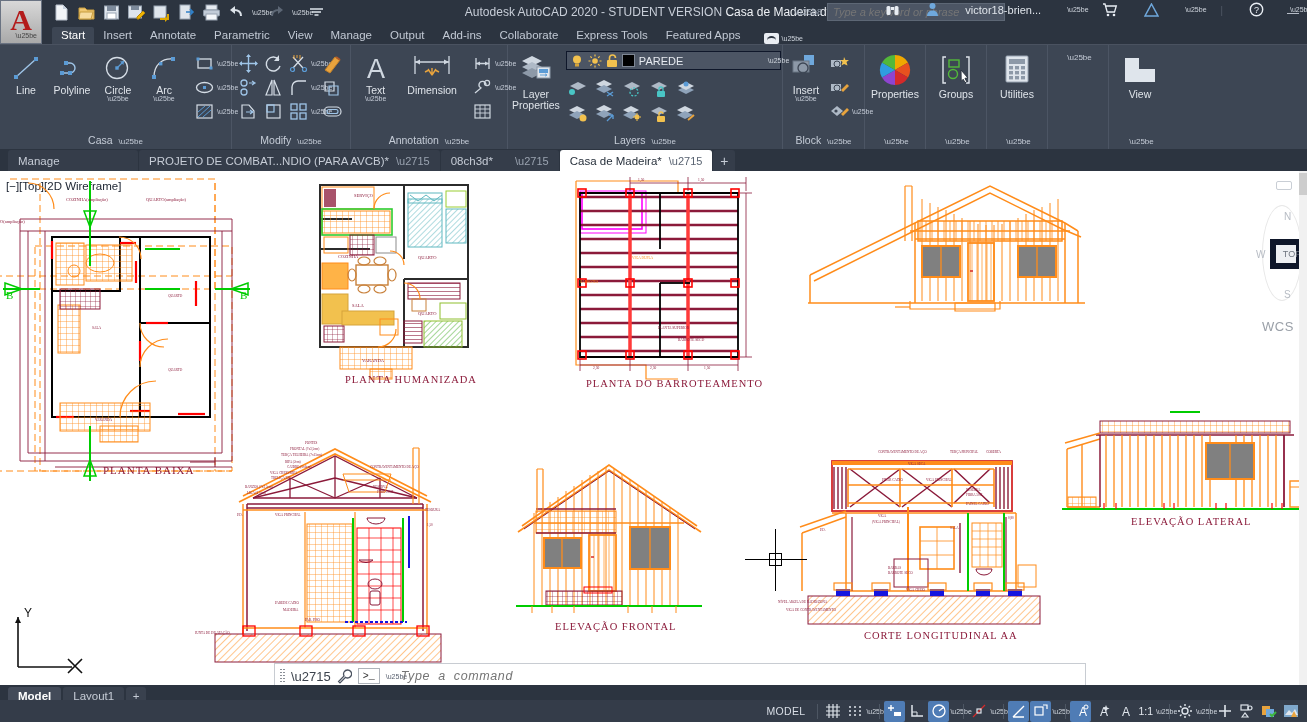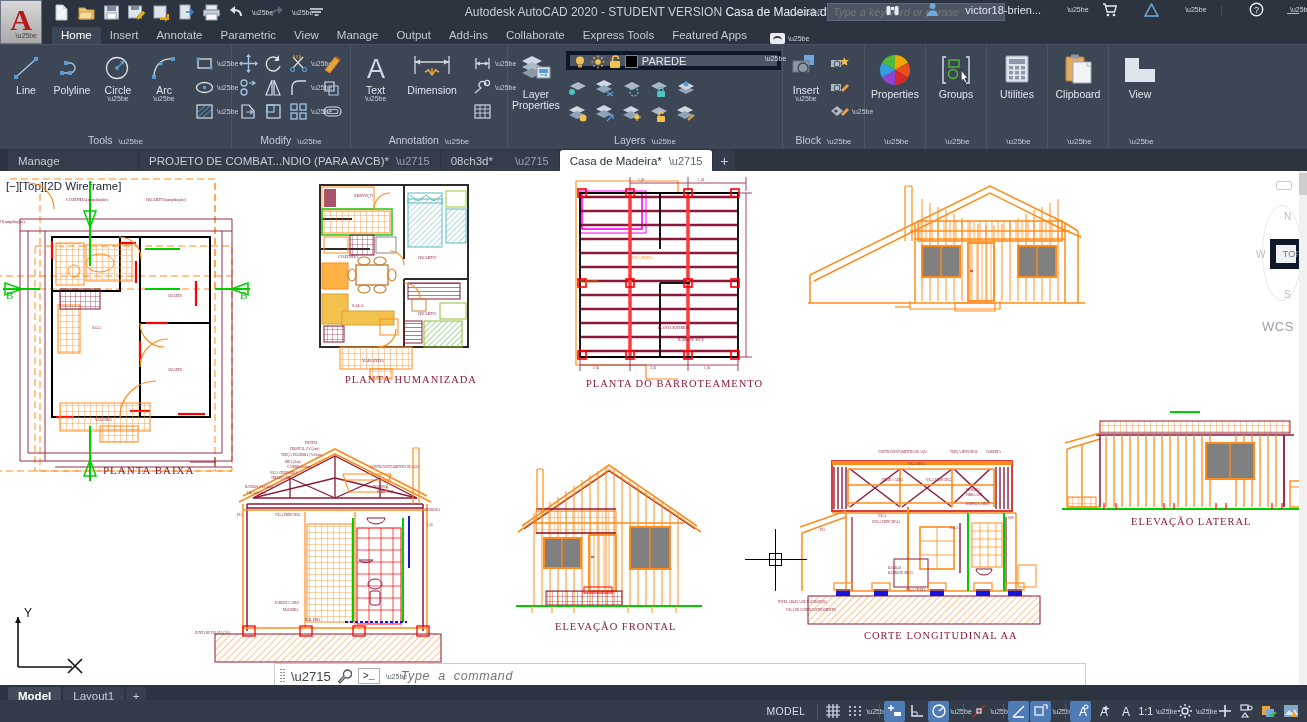--- a/index.html
+++ b/index.html
@@ -63,22 +63,22 @@
                   line-height:11px;}
   .big-btn .sub-caret { font-size:7px; color:#c5ccd7; line-height:6px; }
   .ico { width:30px; height:30px; display:block; }
   .small-grid { display:flex; flex-direction:column; gap:1px; padding-top:1px; }
   .srow { display:flex; align-items:center; gap:1px; }
   .sbtn { width:24px; height:23px; display:flex; align-items:center;
           justify-content:center; cursor:pointer; }
   .mcaret { font-size:7px; color:#c5ccd7; width:8px; text-align:center; cursor:pointer;}
 
   
-  .layer-ctl { display:flex; align-items:flex-start; background:#4c5564;
-               border:4px solid #0f172a; height:19px; width:215px; padding:0 3px;
+  .layer-ctl { display:flex; align-items:center; background:#4c5564;
+               border:1px solid #0f172a; height:19px; width:215px; padding:0 3px;
                gap:4px; margin-bottom:6px; }
   .layer-name { font-size:11px; color:#e6eaf0; flex:1; }
   .layer-swatch { width:13px; height:13px; background:#000; border:1px solid #7d8694; }
   .layers-small { display:flex; flex-direction:column; gap:2px; }
   .layers-small .srow { gap:3px; }
 
   
   .filetabs { height:22px; background:#2c3440; display:flex; align-items:flex-end;
               padding-left:8px; }
   .ftab { height:21px; display:flex; align-items:center; gap:7px; padding:0 10px;
@@ -290,21 +290,21 @@
             <circle cx="7.5" cy="7.5" r="6.2" fill="none" stroke="#e8edf3" stroke-width="1.4"></circle>
             <text x="7.5" y="11" font-size="9" fill="#e8edf3" text-anchor="middle" font-family="Liberation Sans">?</text>
           </svg>
         </span>
       <span class="sb-caret">\u25be</span>
     </div>
   </div>
   <span class="win-min">—</span>
 
   <div class="ribbon-tabs">
-    <div class="rtab active">Home</div>
+    <div class="rtab active">Start</div>
     <div class="rtab">Insert</div>
     <div class="rtab">Annotate</div>
     <div class="rtab">Parametric</div>
     <div class="rtab">View</div>
     <div class="rtab">Manage</div>
     <div class="rtab">Output</div>
     <div class="rtab">Add-ins</div>
     <div class="rtab">Collaborate</div>
     <div class="rtab">Express Tools</div>
     <div class="rtab">Featured Apps</div>
@@ -388,21 +388,21 @@
               <svg width="21" height="21" viewBox="0 0 21 21">
                   <rect x="3" y="4" width="15" height="13" fill="none" stroke="#d5dde6" stroke-width="1.2"></rect>
                   <path d="M4 16L16 5M4 11L11 5M9 16L17 9" stroke="#5b9bd5" stroke-width="1"></path>
                 </svg>
               </span>
             <span class="mcaret">\u25be</span>
           </div>
         </div>
       </div>
       <div class="panel-title">
-        <span>Tools</span>
+        <span>Casa</span>
         <span class="pc">\u25be</span>
       </div>
     </div>
 
     <div class="panel" style="width:119px">
       <div class="panel-body">
         <div class="small-grid">
           <div class="srow">
             <span class="sbtn">
               <svg width="21" height="21" viewBox="0 0 21 21">
@@ -788,33 +788,20 @@
             </span>
           <span class="lbl">Utilities</span>
         </div>
       </div>
       <div class="panel-title">
         <span class="pc">\u25be</span>
       </div>
     </div>
 
     <div class="panel" style="width:61px">
-      <div class="panel-body" style="justify-content:center">
-        <div class="big-btn" style="width:58px">
-          <span class="ico" style="width:32px;height:34px">
-            <svg width="32" height="34" viewBox="0 0 32 34">
-                <rect x="4" y="4" width="18" height="24" rx="1" fill="#e0ab64" stroke="#b9833c"></rect>
-                <rect x="9" y="1.5" width="8" height="4" rx="1" fill="#8d99a8"></rect>
-                <rect x="11" y="9" width="18" height="21" fill="#f2f5f8" stroke="#9aa5b3"></rect>
-                <path d="M24 9v5h5" fill="#c9d3e0"></path>
-              </svg>
-            </span>
-          <span class="lbl">Clipboard</span>
-        </div>
-      </div>
       <div class="panel-title">
         <span class="pc">\u25be</span>
       </div>
     </div>
 
     <div class="panel" style="width:62px;border-right:none">
       <div class="panel-body" style="justify-content:center">
         <div class="big-btn" style="width:55px">
           <span class="ico" style="width:36px;height:34px">
             <svg width="36" height="34" viewBox="0 0 36 34">

